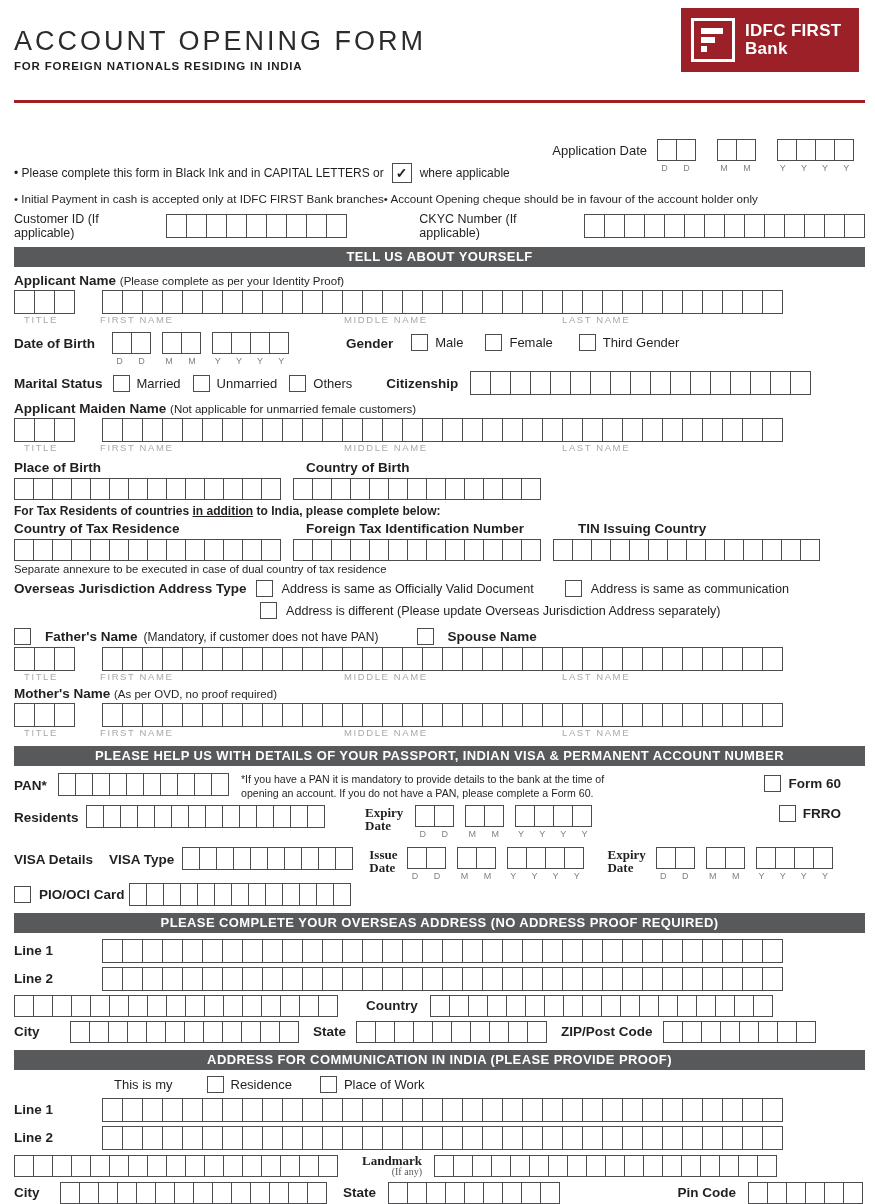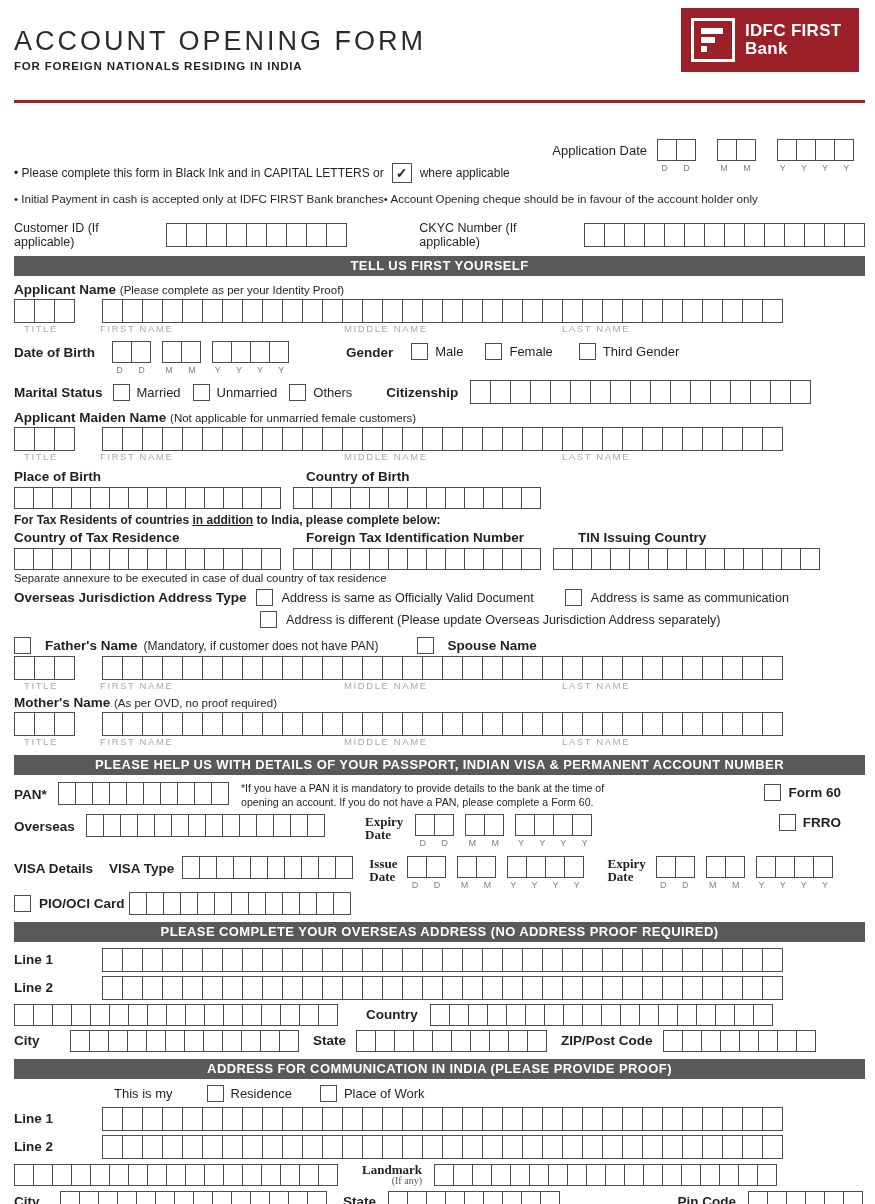--- a/index.html
+++ b/index.html
@@ -45,21 +45,21 @@
   .cbl { display:inline-flex; align-items:center; gap:7px; font-size:13px; }
   .namerow { display:flex; align-items:center; margin-top:2px; }
   .namerow .gap { width:27px; }
 
   
   .toprow { position:relative; height:52px; margin-top:36px; }
   .appdate { position:absolute; right:0; top:0; display:flex; align-items:flex-start; gap:10px; }
   .appdate-label { font-size:13px; margin-top:4px; }
   .bullet1 { position:absolute; left:0; top:24px; display:flex; align-items:center; gap:8px; font-size:12px; }
   .bullet2 { display:flex; font-size:11.6px; margin-top:1px; white-space:nowrap; }
-  .custrow { display:flex; align-items:center; margin-top:16px; gap:6px; }
+  .custrow { display:flex; align-items:center; margin-top:7px; gap:6px; }
   .custrow .lbl { font-size:12.5px; }
 
   .seclabel { margin-top:6px; font-size:13.5px; }
   .seclabel b { font-size:13.5px; }
   .graynote { font-weight:400; font-size:11.5px; }
 
   .stack { display:inline-flex; flex-direction:column; line-height:1.05;font-family:Liberation Serif, serif; }
   .stack .w { font-weight:700; font-size:13px; }
 
   .underl { text-decoration:underline; }
@@ -154,21 +154,21 @@
         <span class="box"></span>
         <span class="box"></span>
         <span class="box"></span>
         <span class="box"></span>
         <span class="box"></span>
         <span class="box"></span>
         <span class="box"></span>
       </span>
   </div>
 
-  <div class="bar">TELL US FIRST YOURSELF</div>
+  <div class="bar">TELL US ABOUT YOURSELF</div>
 
   <div class="seclabel">
     <b>Applicant Name</b>
     <span class="graynote">(Please complete as per your Identity Proof)</span>
   </div>
   <div class="namerow">
     <span class="comb">
         <span class="box"></span>
         <span class="box"></span>
         <span class="box"></span>
@@ -591,21 +591,21 @@
       <span>*If you have a PAN it is mandatory to provide details to the bank at the time of</span><br>
       <span>opening an account. If you do not have a PAN, please complete a Form 60.</span>
     </span>
     <span class="cbl" style="margin-left:auto; margin-right:24px; margin-top:2px;">
         <span class="cb"></span>
         <span class="blbl">Form 60</span>
       </span>
   </div>
 
   <div class="row" style="align-items:flex-start; margin-top:4px;">
-    <span class="blbl" style="margin-top:5px; width:72px;">Overseas</span>
+    <span class="blbl" style="margin-top:5px; width:72px;">Residents</span>
     <span class="comb sm">
         <span class="box"></span>
         <span class="box"></span>
         <span class="box"></span>
         <span class="box"></span>
         <span class="box"></span>
         <span class="box"></span>
         <span class="box"></span>
         <span class="box"></span>
         <span class="box"></span>

